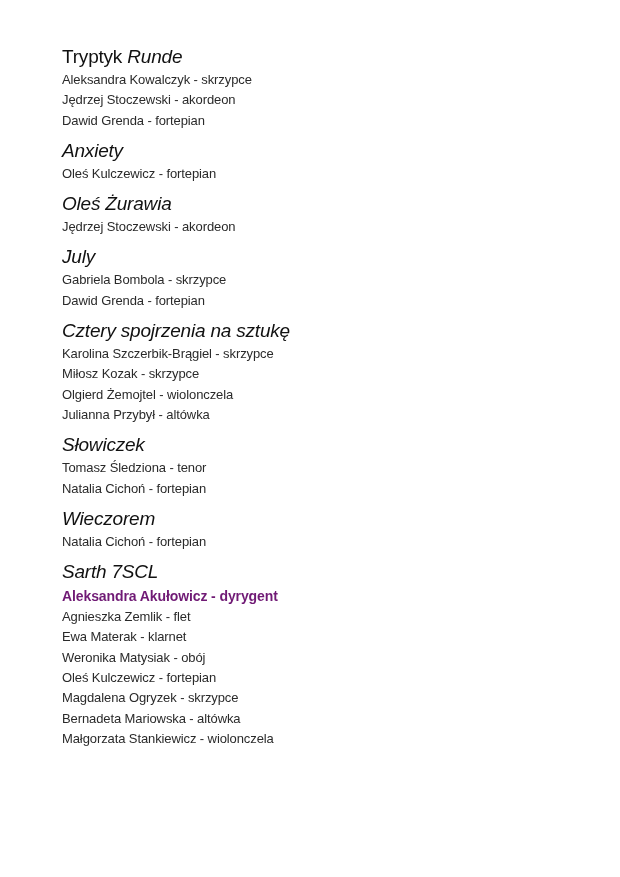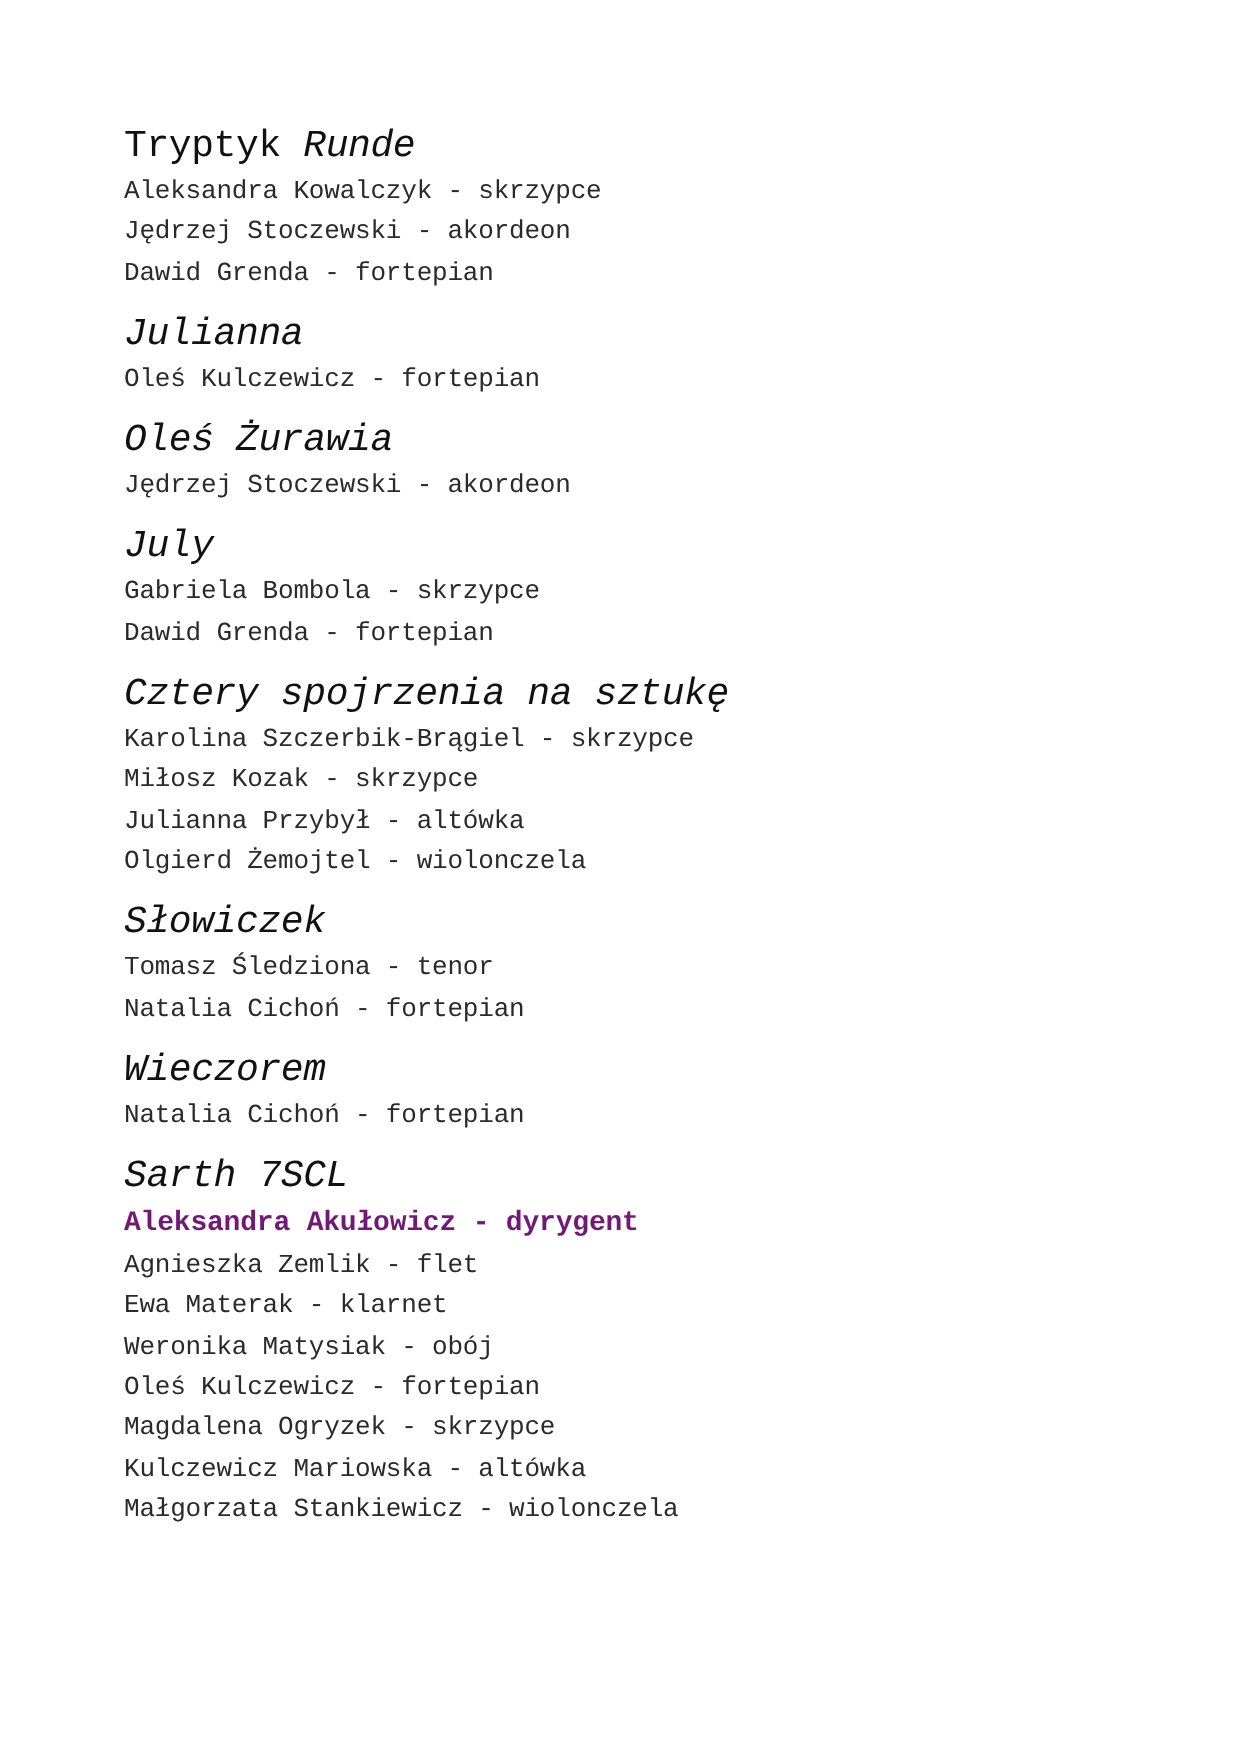--- a/index.html
+++ b/index.html
@@ -1,17 +1,17 @@
 <!DOCTYPE html>
 <html><head>
 <meta charset="utf-8">
 <style>
   html, body { margin: 0; padding: 0; background: #ffffff; }
   body { width: 620px; height: 877px; position: relative; overflow: hidden; }
-  .page { position: absolute; left: 62px; top: 60px; width: 520px; font-family: Liberation Mono, monospace; }
+  .page { position: absolute; left: 62px; top: 44px; width: 520px; font-family: Liberation Sans, sans-serif; }
   .section { margin: 0; }
   .title { font-size: 19px; line-height: 26px; color: #111111; margin: 0; white-space: nowrap; letter-spacing: -0.2px; }
   .title .plain { font-style: normal; }
   .title .ital { font-style: italic; }
   .line { font-size: 13px; line-height: 20.3px; color: #2a2a2a; margin: 0; white-space: nowrap; letter-spacing: -0.1px; }
   .conductor { font-size: 14px; line-height: 22px; color: #701a75; font-weight: bold; margin: 0; white-space: nowrap; letter-spacing: -0.1px; }
   .gap { height: 7px; }
 </style>
 </head>
 <body>
@@ -20,21 +20,21 @@
 
   <div class="section">
     <p class="title"><span class="plain">Tryptyk </span><span class="ital">Runde</span></p>
     <p class="line">Aleksandra Kowalczyk - skrzypce</p>
     <p class="line">Jędrzej Stoczewski - akordeon</p>
     <p class="line">Dawid Grenda - fortepian</p>
   </div>
   <div class="gap"></div>
 
   <div class="section">
-    <p class="title"><span class="ital">Julianna</span></p>
+    <p class="title"><span class="ital">Anxiety</span></p>
     <p class="line">Oleś Kulczewicz - fortepian</p>
   </div>
   <div class="gap"></div>
 
   <div class="section">
     <p class="title"><span class="ital">Oleś Żurawia</span></p>
     <p class="line">Jędrzej Stoczewski - akordeon</p>
   </div>
   <div class="gap"></div>
 
@@ -42,22 +42,22 @@
     <p class="title"><span class="ital">July</span></p>
     <p class="line">Gabriela Bombola - skrzypce</p>
     <p class="line">Dawid Grenda - fortepian</p>
   </div>
   <div class="gap"></div>
 
   <div class="section">
     <p class="title"><span class="ital">Cztery spojrzenia na sztukę</span></p>
     <p class="line">Karolina Szczerbik-Brągiel - skrzypce</p>
     <p class="line">Miłosz Kozak - skrzypce</p>
+    <p class="line">Olgierd Żemojtel - wiolonczela</p>
     <p class="line">Julianna Przybył - altówka</p>
-    <p class="line">Olgierd Żemojtel - wiolonczela</p>
   </div>
   <div class="gap"></div>
 
   <div class="section">
     <p class="title"><span class="ital">Słowiczek</span></p>
     <p class="line">Tomasz Śledziona - tenor</p>
     <p class="line">Natalia Cichoń - fortepian</p>
   </div>
   <div class="gap"></div>
 
@@ -68,17 +68,17 @@
   <div class="gap"></div>
 
   <div class="section">
     <p class="title"><span class="ital">Sarth 7SCL</span></p>
     <p class="conductor">Aleksandra Akułowicz - dyrygent</p>
     <p class="line">Agnieszka Zemlik - flet</p>
     <p class="line">Ewa Materak - klarnet</p>
     <p class="line">Weronika Matysiak - obój</p>
     <p class="line">Oleś Kulczewicz - fortepian</p>
     <p class="line">Magdalena Ogryzek - skrzypce</p>
-    <p class="line">Kulczewicz Mariowska - altówka</p>
+    <p class="line">Bernadeta Mariowska - altówka</p>
     <p class="line">Małgorzata Stankiewicz - wiolonczela</p>
   </div>
 
 </div>
 
 </body></html>

